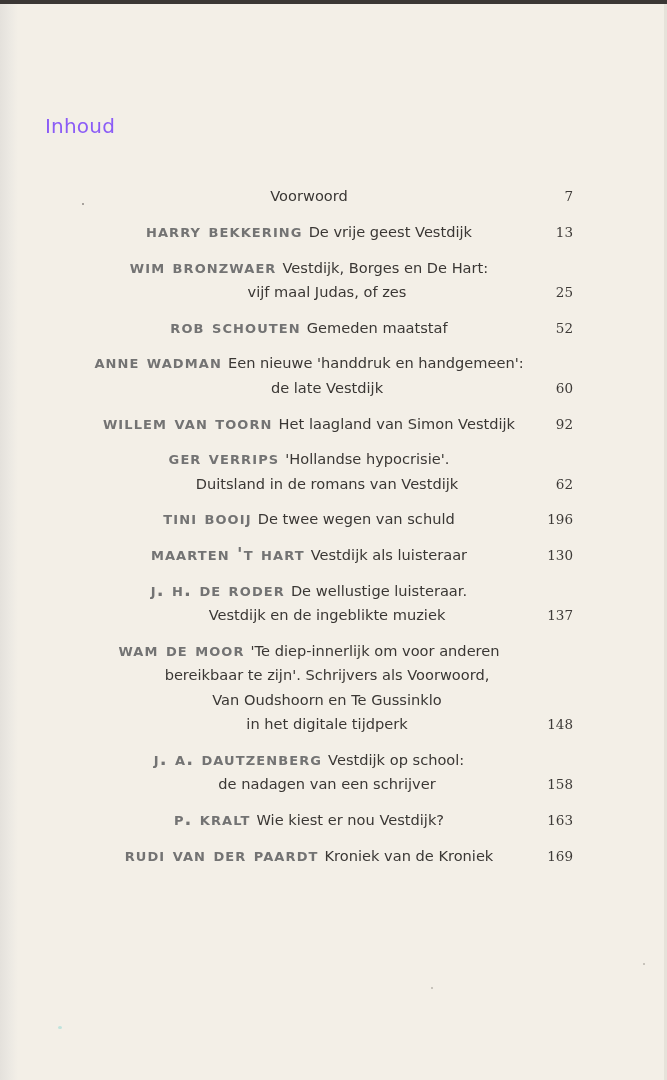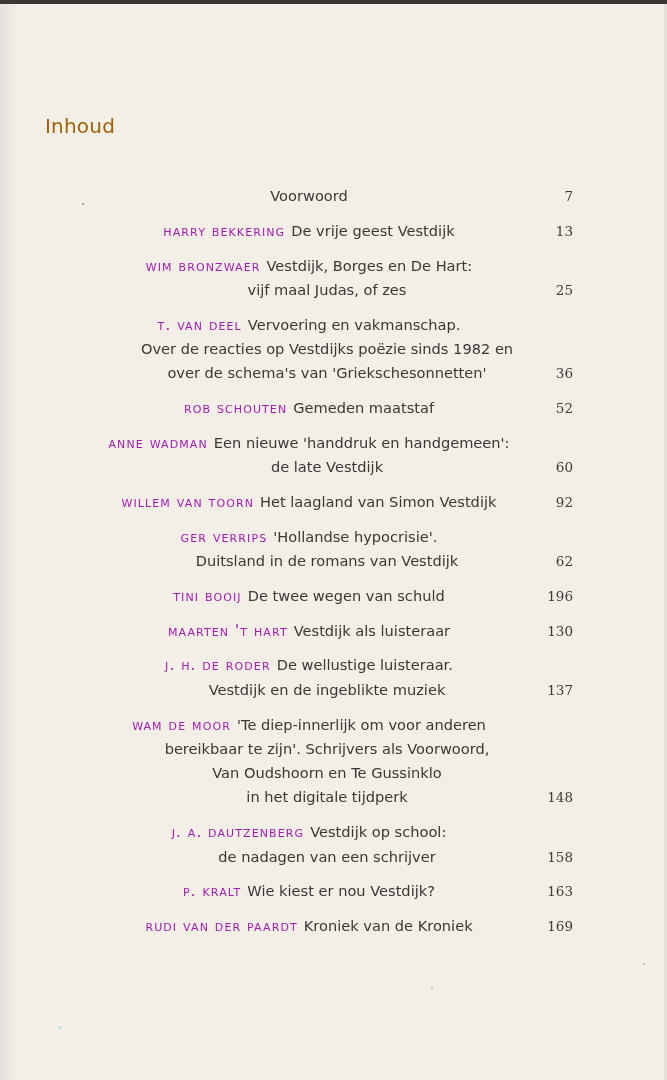--- a/index.html
+++ b/index.html
@@ -28,21 +28,21 @@
     .showthrough {
       position: absolute; left: 56px; top: 190px; width: 560px;
       color: rgba(120,115,108,0.10);
       font-family: "DejaVu Serif", "Liberation Serif", serif;
       font-size: 13.2px; line-height: 21.6px;
       text-align: justify; pointer-events: none;
       filter: blur(0.4px);
     }
     .page-title {
       position: absolute; left: 45px; top: 114px;
-      font-size: 20px; font-weight: normal; color: #a16207;
+      font-size: 20px; font-weight: normal; color: #8b5cf6;
       letter-spacing: 0.2px;
       margin: 0;
     }
     .toc {
       position: absolute; left: 45px; top: 184px; width: 528px;
       list-style: none; margin: 0; padding: 0;
     }
     .toc-entry {
       position: relative;
       margin: 0 0 10.5px 0;
@@ -52,24 +52,25 @@
     .line {
       display: block;
       font-size: 14.6px;
       line-height: 24.3px;
       white-space: nowrap;
     }
     .line.cont { padding-left: 36px; }
     .author {
       font-variant: small-caps;
       text-transform: lowercase;
-      font-size: 15px;
+      font-size: 18px;
       letter-spacing: 1.1px;
-      color: #a21caf;
+      color: #737373;
       margin-right: 6px;
+      font-weight: bold;
     }
     .page-num {
       position: absolute; right: 0; bottom: 0;
       font-family: "DejaVu Serif", "Liberation Serif", serif;
       font-size: 13.5px; line-height: 24.3px;
       color: #3d3a37;
     }
     .speck { position: absolute; border-radius: 50%; }
   </style>
 </head>
@@ -91,26 +92,20 @@
       <span class="page-num">7</span>
     </li>
     <li class="toc-entry">
       <span class="line"><span class="author">Harry Bekkering</span><span>De vrije geest Vestdijk</span></span>
       <span class="page-num">13</span>
     </li>
     <li class="toc-entry">
       <span class="line"><span class="author">Wim Bronzwaer</span><span>Vestdijk, Borges en De Hart:</span></span>
       <span class="line cont"><span>vijf maal Judas, of zes</span></span>
       <span class="page-num">25</span>
-    </li>
-    <li class="toc-entry">
-      <span class="line"><span class="author">T. van Deel</span><span>Vervoering en vakmanschap.</span></span>
-      <span class="line cont"><span>Over de reacties op Vestdijks poëzie sinds 1982 en</span></span>
-      <span class="line cont"><span>over de schema's van 'Griekschesonnetten'</span></span>
-      <span class="page-num">36</span>
     </li>
     <li class="toc-entry">
       <span class="line"><span class="author">Rob Schouten</span><span>Gemeden maatstaf</span></span>
       <span class="page-num">52</span>
     </li>
     <li class="toc-entry">
       <span class="line"><span class="author">Anne Wadman</span><span>Een nieuwe 'handdruk en handgemeen':</span></span>
       <span class="line cont"><span>de late Vestdijk</span></span>
       <span class="page-num">60</span>
     </li>

